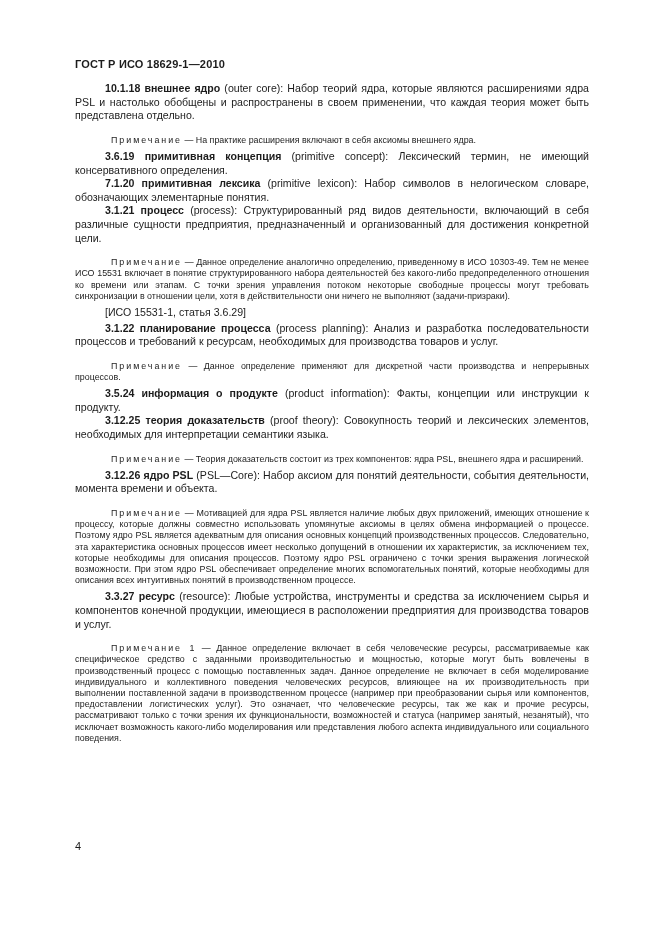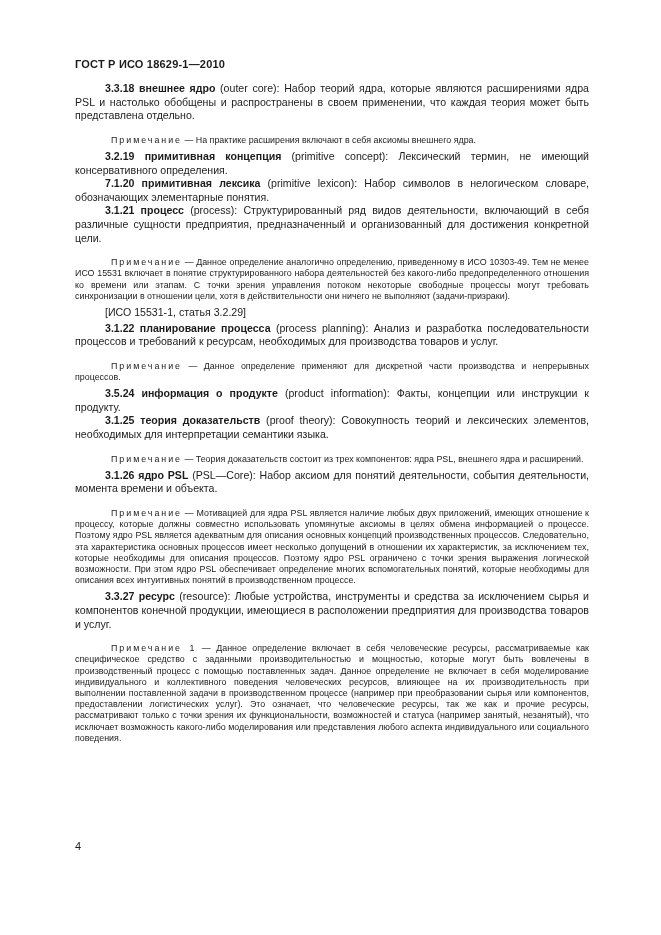--- a/index.html
+++ b/index.html
@@ -53,32 +53,32 @@
     font-size: 11px;
   }
 </style>
 </head>
 <body>
 
 <div class="page">
   <div class="page-inner">
     <div class="doc-header">ГОСТ Р ИСО 18629-1—2010</div>
     <div id="doc-body">
-        <p class="def"><b>3.3.18 внешнее ядро</b> (outer core): Набор теорий ядра, которые являются расширениями ядра PSL и настолько обобщены и распространены в своем применении, что каждая теория может быть представлена отдельно.</p>
+        <p class="def"><b>10.1.18 внешнее ядро</b> (outer core): Набор теорий ядра, которые являются расширениями ядра PSL и настолько обобщены и распространены в своем применении, что каждая теория может быть представлена отдельно.</p>
         <p class="note"><span class="note-label">Примечание</span> — На практике расширения включают в себя аксиомы внешнего ядра.</p>
-        <p class="def"><b>3.2.19 примитивная концепция</b> (primitive concept): Лексический термин, не имеющий консервативного определения.</p>
+        <p class="def"><b>3.6.19 примитивная концепция</b> (primitive concept): Лексический термин, не имеющий консервативного определения.</p>
         <p class="def"><b>7.1.20 примитивная лексика</b> (primitive lexicon): Набор символов в нелогическом словаре, обозначающих элементарные понятия.</p>
         <p class="def"><b>3.1.21 процесс</b> (process): Структурированный ряд видов деятельности, включающий в себя различные сущности предприятия, предназначенный и организованный для достижения конкретной цели.</p>
         <p class="note"><span class="note-label">Примечание</span> — Данное определение аналогично определению, приведенному в ИСО 10303-49. Тем не менее ИСО 15531 включает в понятие структурированного набора деятельностей без какого-либо предопределенного отношения ко времени или этапам. С точки зрения управления потоком некоторые свободные процессы могут требовать синхронизации в отношении цели, хотя в действительности они ничего не выполняют (задачи-призраки).</p>
-        <p class="ref">[ИСО 15531-1, статья 3.2.29]</p>
+        <p class="ref">[ИСО 15531-1, статья 3.6.29]</p>
         <p class="def"><b>3.1.22 планирование процесса</b> (process planning): Анализ и разработка последовательности процессов и требований к ресурсам, необходимых для производства товаров и услуг.</p>
         <p class="note"><span class="note-label">Примечание</span> — Данное определение применяют для дискретной части производства и непрерывных процессов.</p>
         <p class="def"><b>3.5.24 информация о продукте</b> (product information): Факты, концепции или инструкции к продукту.</p>
-        <p class="def"><b>3.1.25 теория доказательств</b> (proof theory): Совокупность теорий и лексических элементов, необходимых для интерпретации семантики языка.</p>
+        <p class="def"><b>3.12.25 теория доказательств</b> (proof theory): Совокупность теорий и лексических элементов, необходимых для интерпретации семантики языка.</p>
         <p class="note"><span class="note-label">Примечание</span> — Теория доказательств состоит из трех компонентов: ядра PSL, внешнего ядра и расширений.</p>
-        <p class="def"><b>3.1.26 ядро PSL</b> (PSL—Core): Набор аксиом для понятий деятельности, события деятельности, момента времени и объекта.</p>
+        <p class="def"><b>3.12.26 ядро PSL</b> (PSL—Core): Набор аксиом для понятий деятельности, события деятельности, момента времени и объекта.</p>
         <p class="note"><span class="note-label">Примечание</span> — Мотивацией для ядра PSL является наличие любых двух приложений, имеющих отношение к процессу, которые должны совместно использовать упомянутые аксиомы в целях обмена информацией о процессе. Поэтому ядро PSL является адекватным для описания основных концепций производственных процессов. Следовательно, эта характеристика основных процессов имеет несколько допущений в отношении их характеристик, за исключением тех, которые необходимы для описания процессов. Поэтому ядро PSL ограничено с точки зрения выражения логической возможности. При этом ядро PSL обеспечивает определение многих вспомогательных понятий, которые необходимы для описания всех интуитивных понятий в производственном процессе.</p>
         <p class="def"><b>3.3.27 ресурс</b> (resource): Любые устройства, инструменты и средства за исключением сырья и компонентов конечной продукции, имеющиеся в расположении предприятия для производства товаров и услуг.</p>
         <p class="note"><span class="note-label">Примечание 1</span> — Данное определение включает в себя человеческие ресурсы, рассматриваемые как специфическое средство с заданными производительностью и мощностью, которые могут быть вовлечены в производственный процесс с помощью поставленных задач. Данное определение не включает в себя моделирование индивидуального и коллективного поведения человеческих ресурсов, влияющее на их производительность при выполнении поставленной задачи в производственном процессе (например при преобразовании сырья или компонентов, предоставлении логистических услуг). Это означает, что человеческие ресурсы, так же как и прочие ресурсы, рассматривают только с точки зрения их функциональности, возможностей и статуса (например занятый, незанятый), что исключает возможность какого-либо моделирования или представления любого аспекта индивидуального или социального поведения.</p>
       </div>
   </div>
   <div class="page-number">4</div>
 </div>
 
 </body></html>

